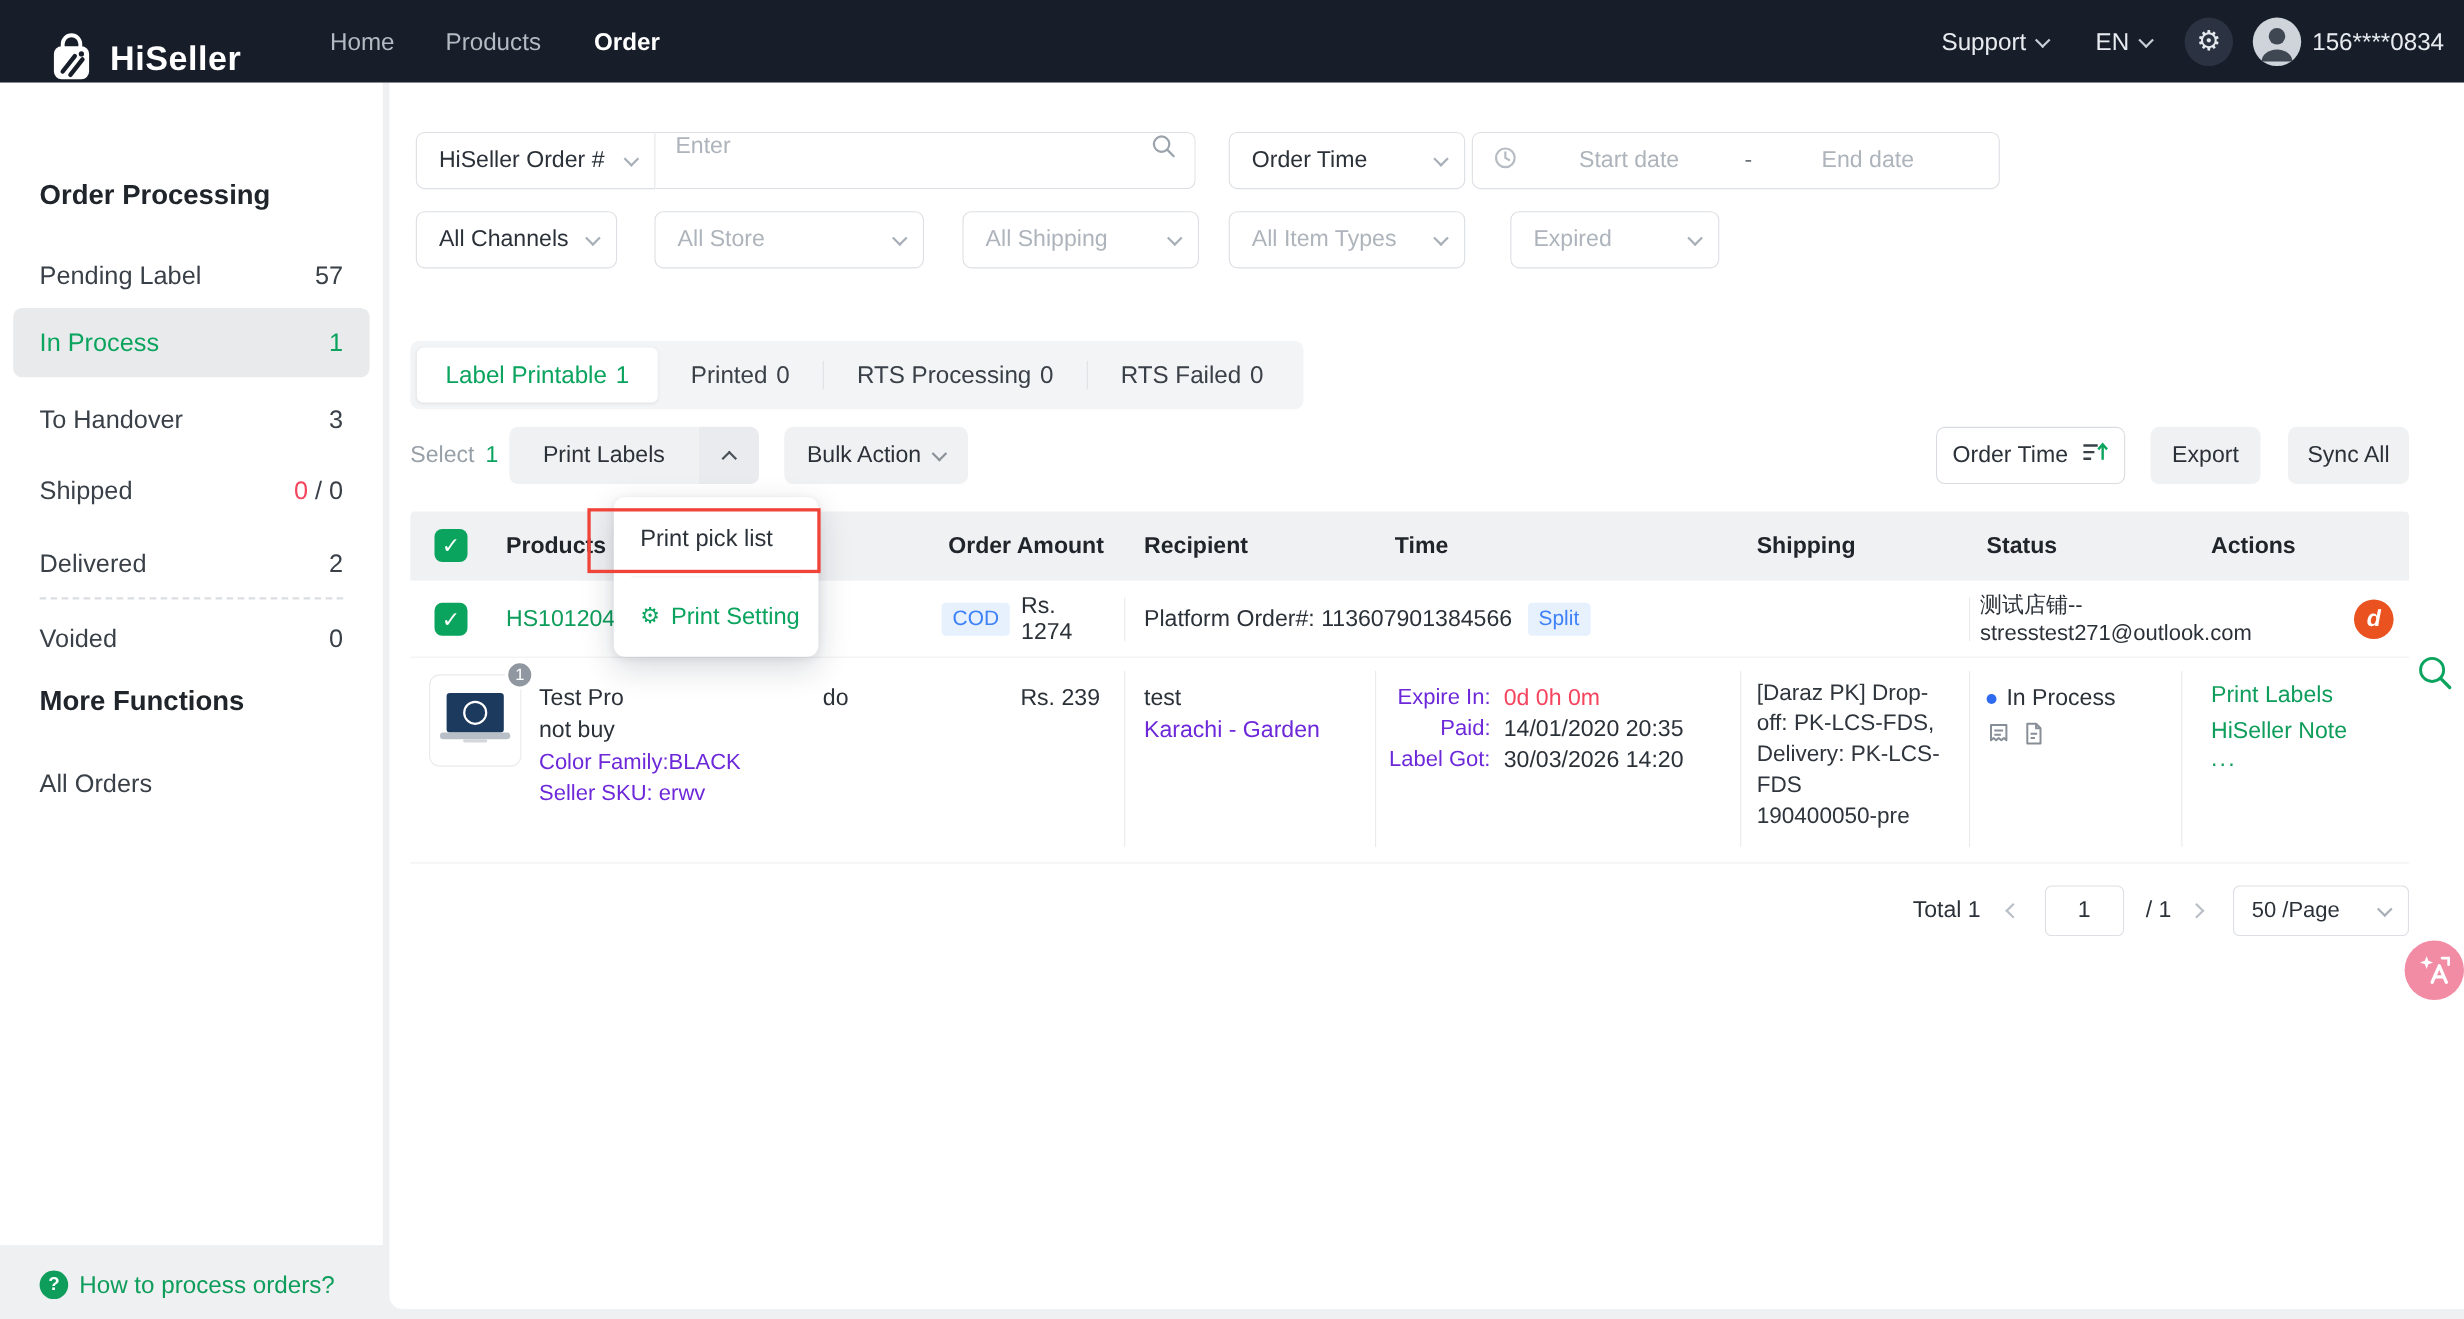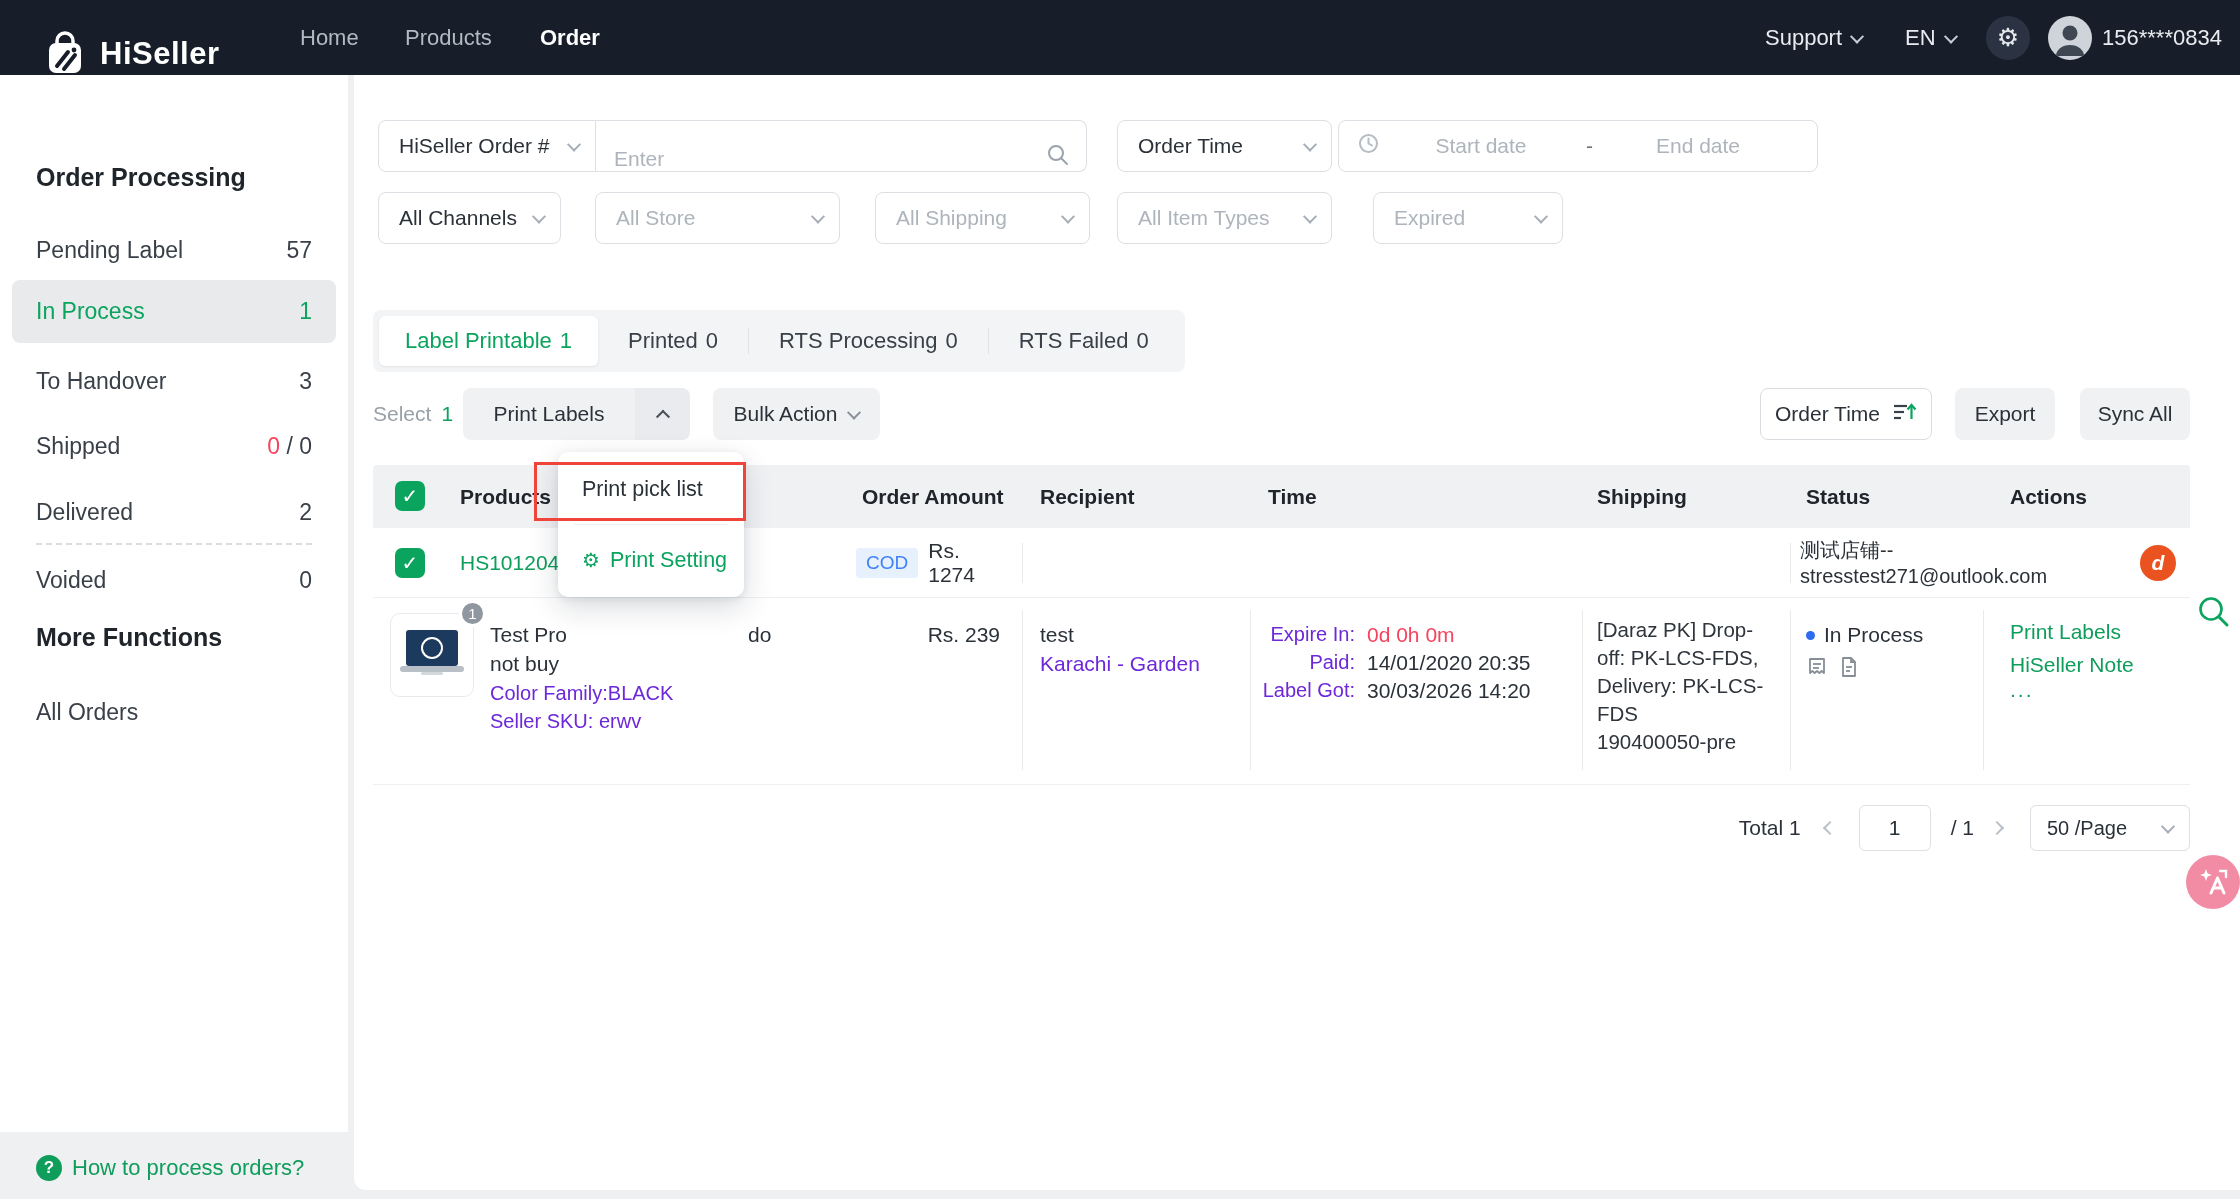--- a/index.html
+++ b/index.html
@@ -39,21 +39,21 @@
   .side-item.active .s-lbl { margin-left:24px; color:#0aa45e; }
   .side-item.active .s-cnt { margin-right:24px; color:#0aa45e; }
   .red-txt { color:#f4445e; }
   .side-divider { position:absolute; left:36px; width:276px; border-top:2px dashed #dadde1; }
   .help-link { position:absolute; left:36px; top:1155px; display:flex; align-items:center; gap:10px; color:#0e9d5b; font-size:22px; cursor:pointer; }
   .q-circle { width:26px; height:26px; border-radius:50%; background:#0e9d5b; color:#fff; font-size:17px; font-weight:bold; display:flex; align-items:center; justify-content:center; }
 
   
   .sel { position:absolute; height:52px; background:#fff; border:1px solid #dcdfe3; border-radius:8px; display:flex; align-items:center; justify-content:space-between; padding:0 16px 0 20px; font-size:21px; color:#2b3138; cursor:pointer; }
   .sel .ph { color:#aeb4bb; }
-  .search-wrap { position:absolute; height:52px; border:1px solid #dcdfe3; border-left:none; border-radius:0 8px 8px 0; display:flex; align-items:flex-end; padding:0 16px 0 18px; background:#fff; }
+  .search-wrap { position:absolute; height:52px; border:1px solid #dcdfe3; border-left:none; border-radius:0 8px 8px 0; display:flex; align-items:flex-start; padding:0 16px 0 18px; background:#fff; }
   .search-input { flex:1; border:none; outline:none; font-size:21px; color:#2b3138; background:transparent; font-family:inherit; }
   .search-input::placeholder { color:#aeb4bb; }
   .date-box { position:absolute; height:52px; border:1px solid #dcdfe3; border-radius:8px; display:flex; align-items:center; padding:0 18px; background:#fff; font-size:21px; }
   .date-box .ds { flex:1; text-align:center; color:#aeb4bb; }
   .date-box .dsep { color:#6c737b; padding:0 4px; }
 
   
   .tabs { position:absolute; left:373px; top:310px; height:62px; background:#f3f4f6; border-radius:8px; display:inline-flex; align-items:center; padding:0 6px; }
   .tab { height:50px; display:flex; align-items:center; padding:0 30px; font-size:22px; color:#3a4048; cursor:pointer; white-space:nowrap; }
   .tab .count { margin-left:8px; }
@@ -300,20 +300,24 @@
   </div>
 
   <div class="t-row1">
     <span class="checkbox" style="left:22px;top:20px">✓</span>
     <span class="abs green-link" style="left:87px;line-height:70px;font-size:21px">HS1012042</span>
     <span class="abs" style="left:483px;top:0;width:144px;height:70px;display:flex;align-items:center;justify-content:flex-end;gap:10px">
       <span class="blue-badge">COD</span>
       <span class="dark" style="font-size:21px">Rs. 1274</span>
     </span>
     <span class="vdiv" style="left:649px;top:15px;height:40px"></span>
+    <span class="abs" style="left:667px;top:0;height:70px;display:flex;align-items:center;gap:14px">
+      <span class="dark" style="font-size:21px">Platform Order#: 113607901384566</span>
+      <span class="blue-badge">Split</span>
+    </span>
     <span class="vdiv" style="left:1417px;top:15px;height:40px"></span>
     <span class="abs" style="left:1427px;top:9px;font-size:20px;line-height:26px">
       <span style="display:block">测试店铺--</span>
       <span style="display:block">stresstest271@outlook.com</span>
     </span>
     <span class="abs" style="left:1767px;top:17px;width:36px;height:36px;border-radius:50%;background:#ea5220;display:flex;align-items:center;justify-content:center;color:#fff;font-weight:bold;font-size:21px;font-style:italic">d</span>
   </div>
 
   <div class="t-row2">
     <span class="abs" style="left:17px;top:15px;width:84px;height:84px;border:1px solid #e8eaed;border-radius:10px;background:#fff;overflow:hidden">

